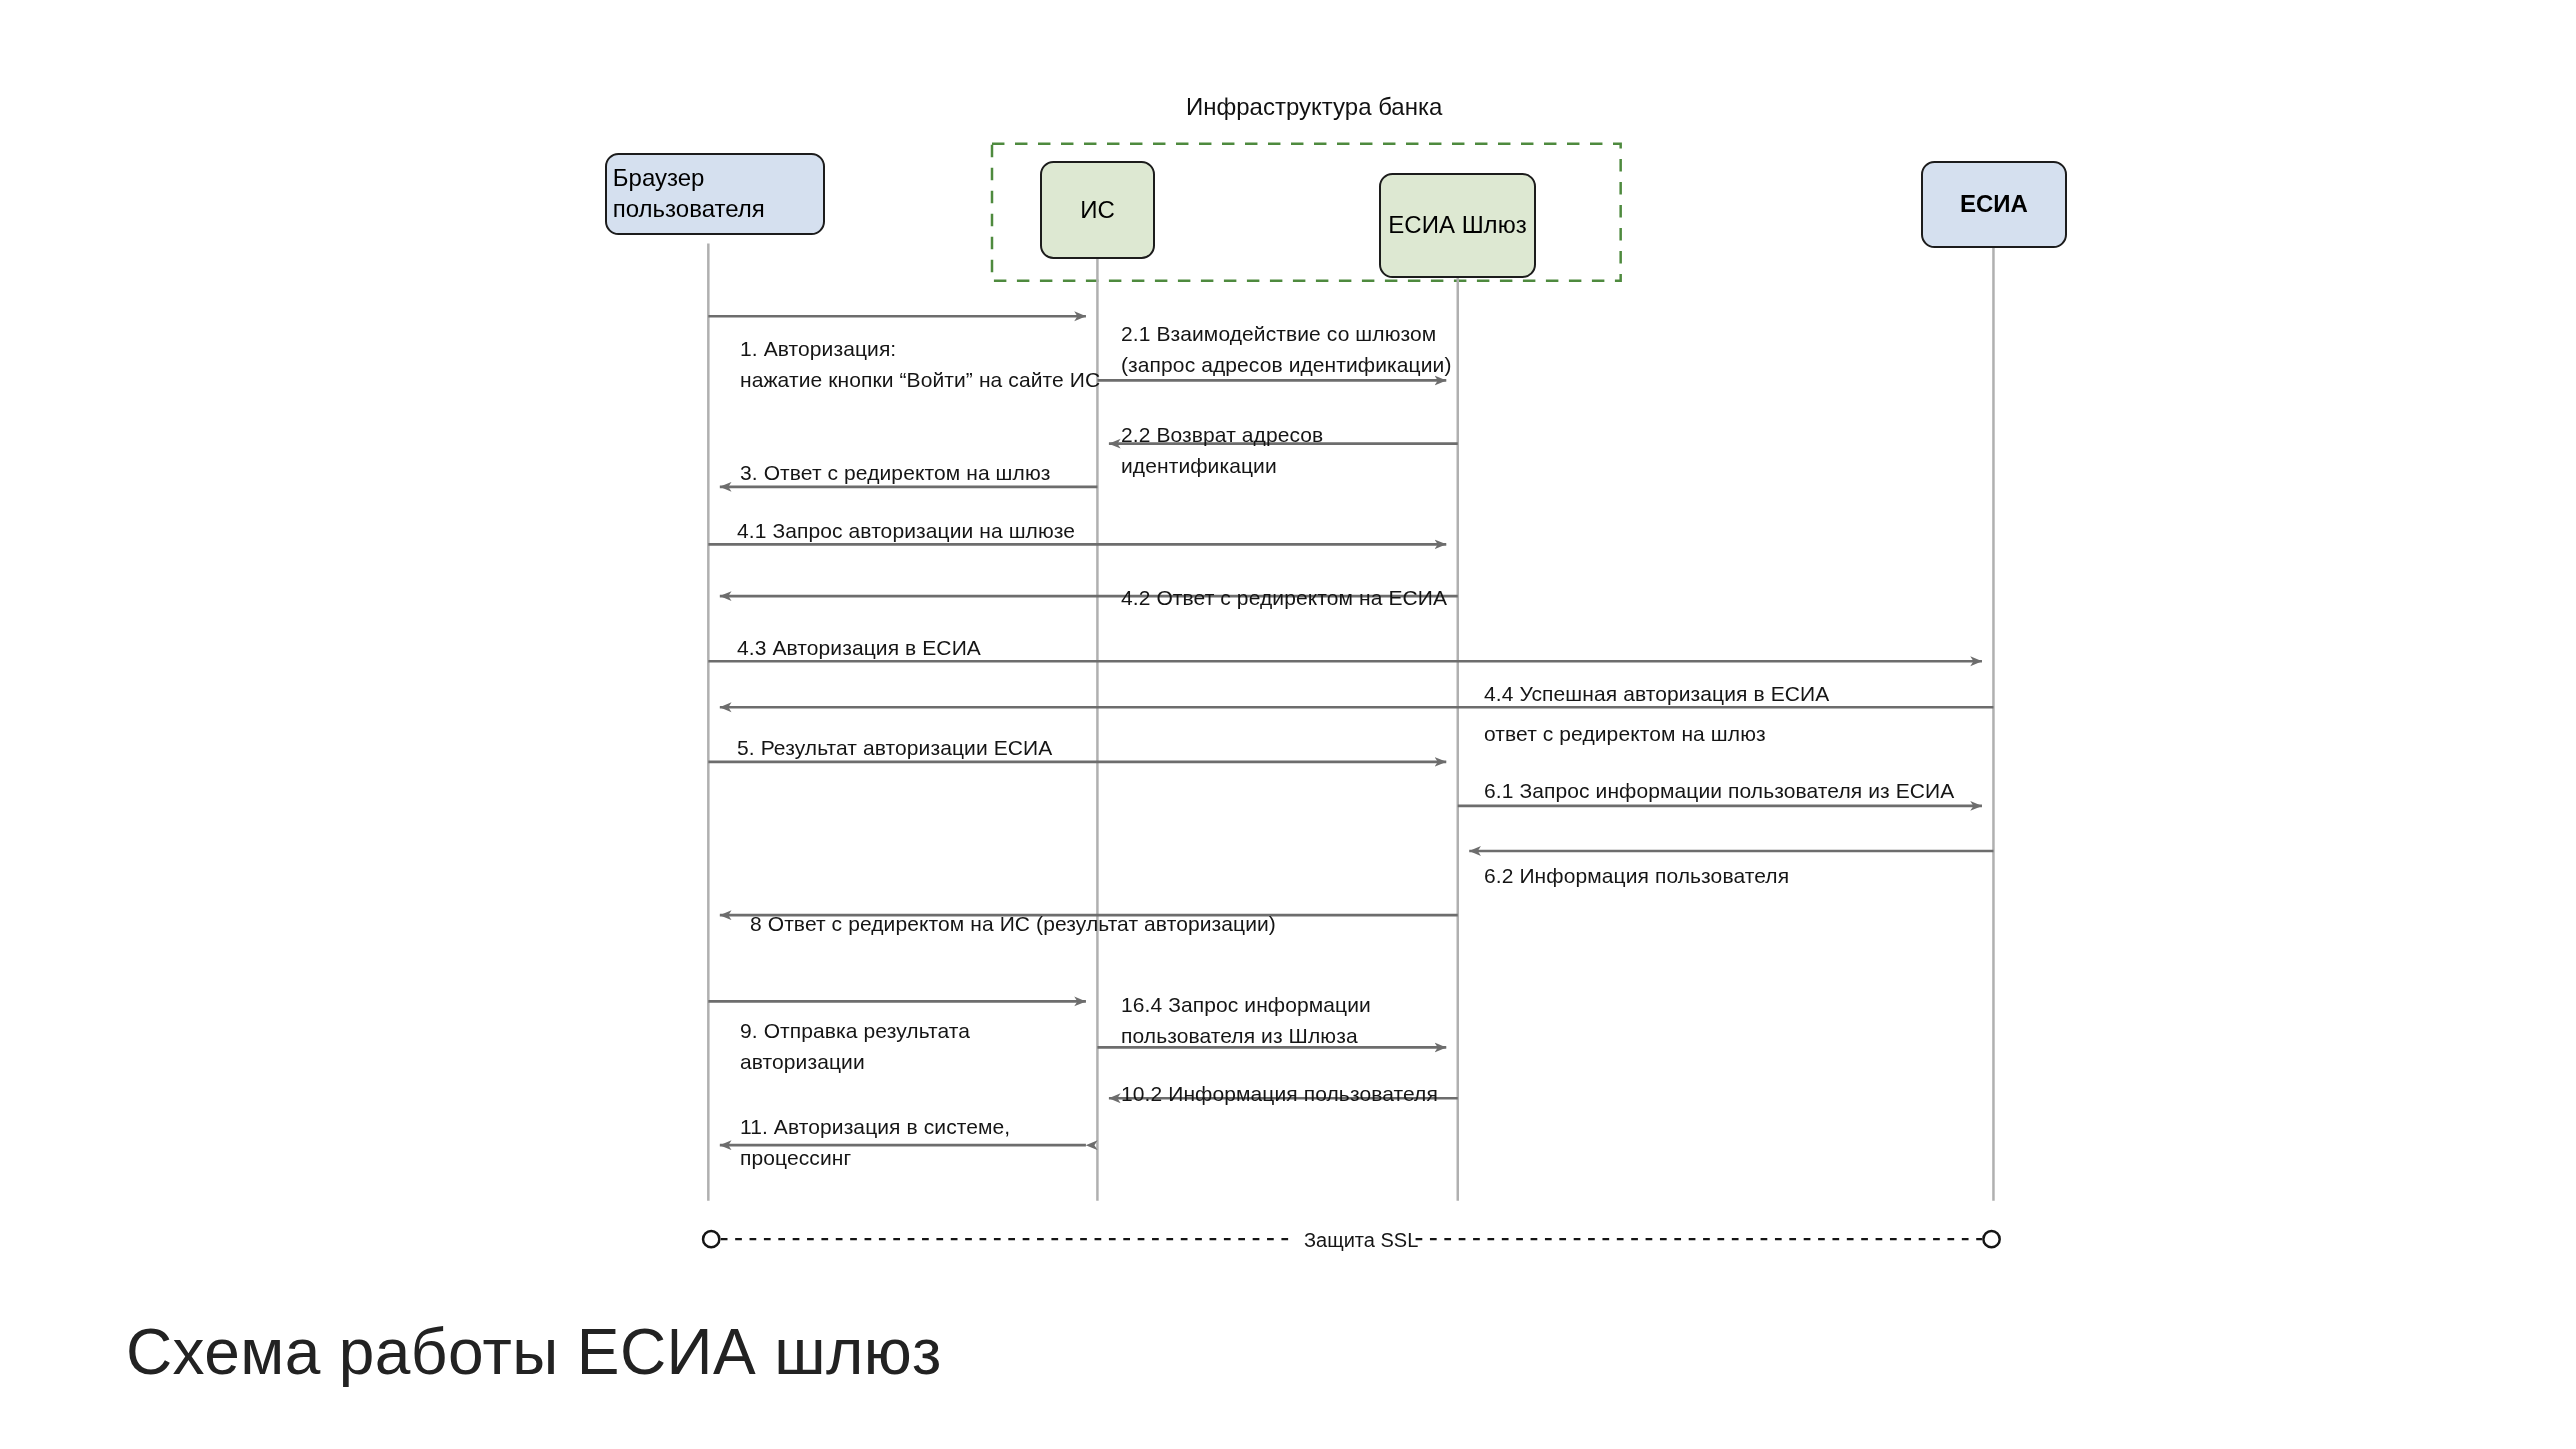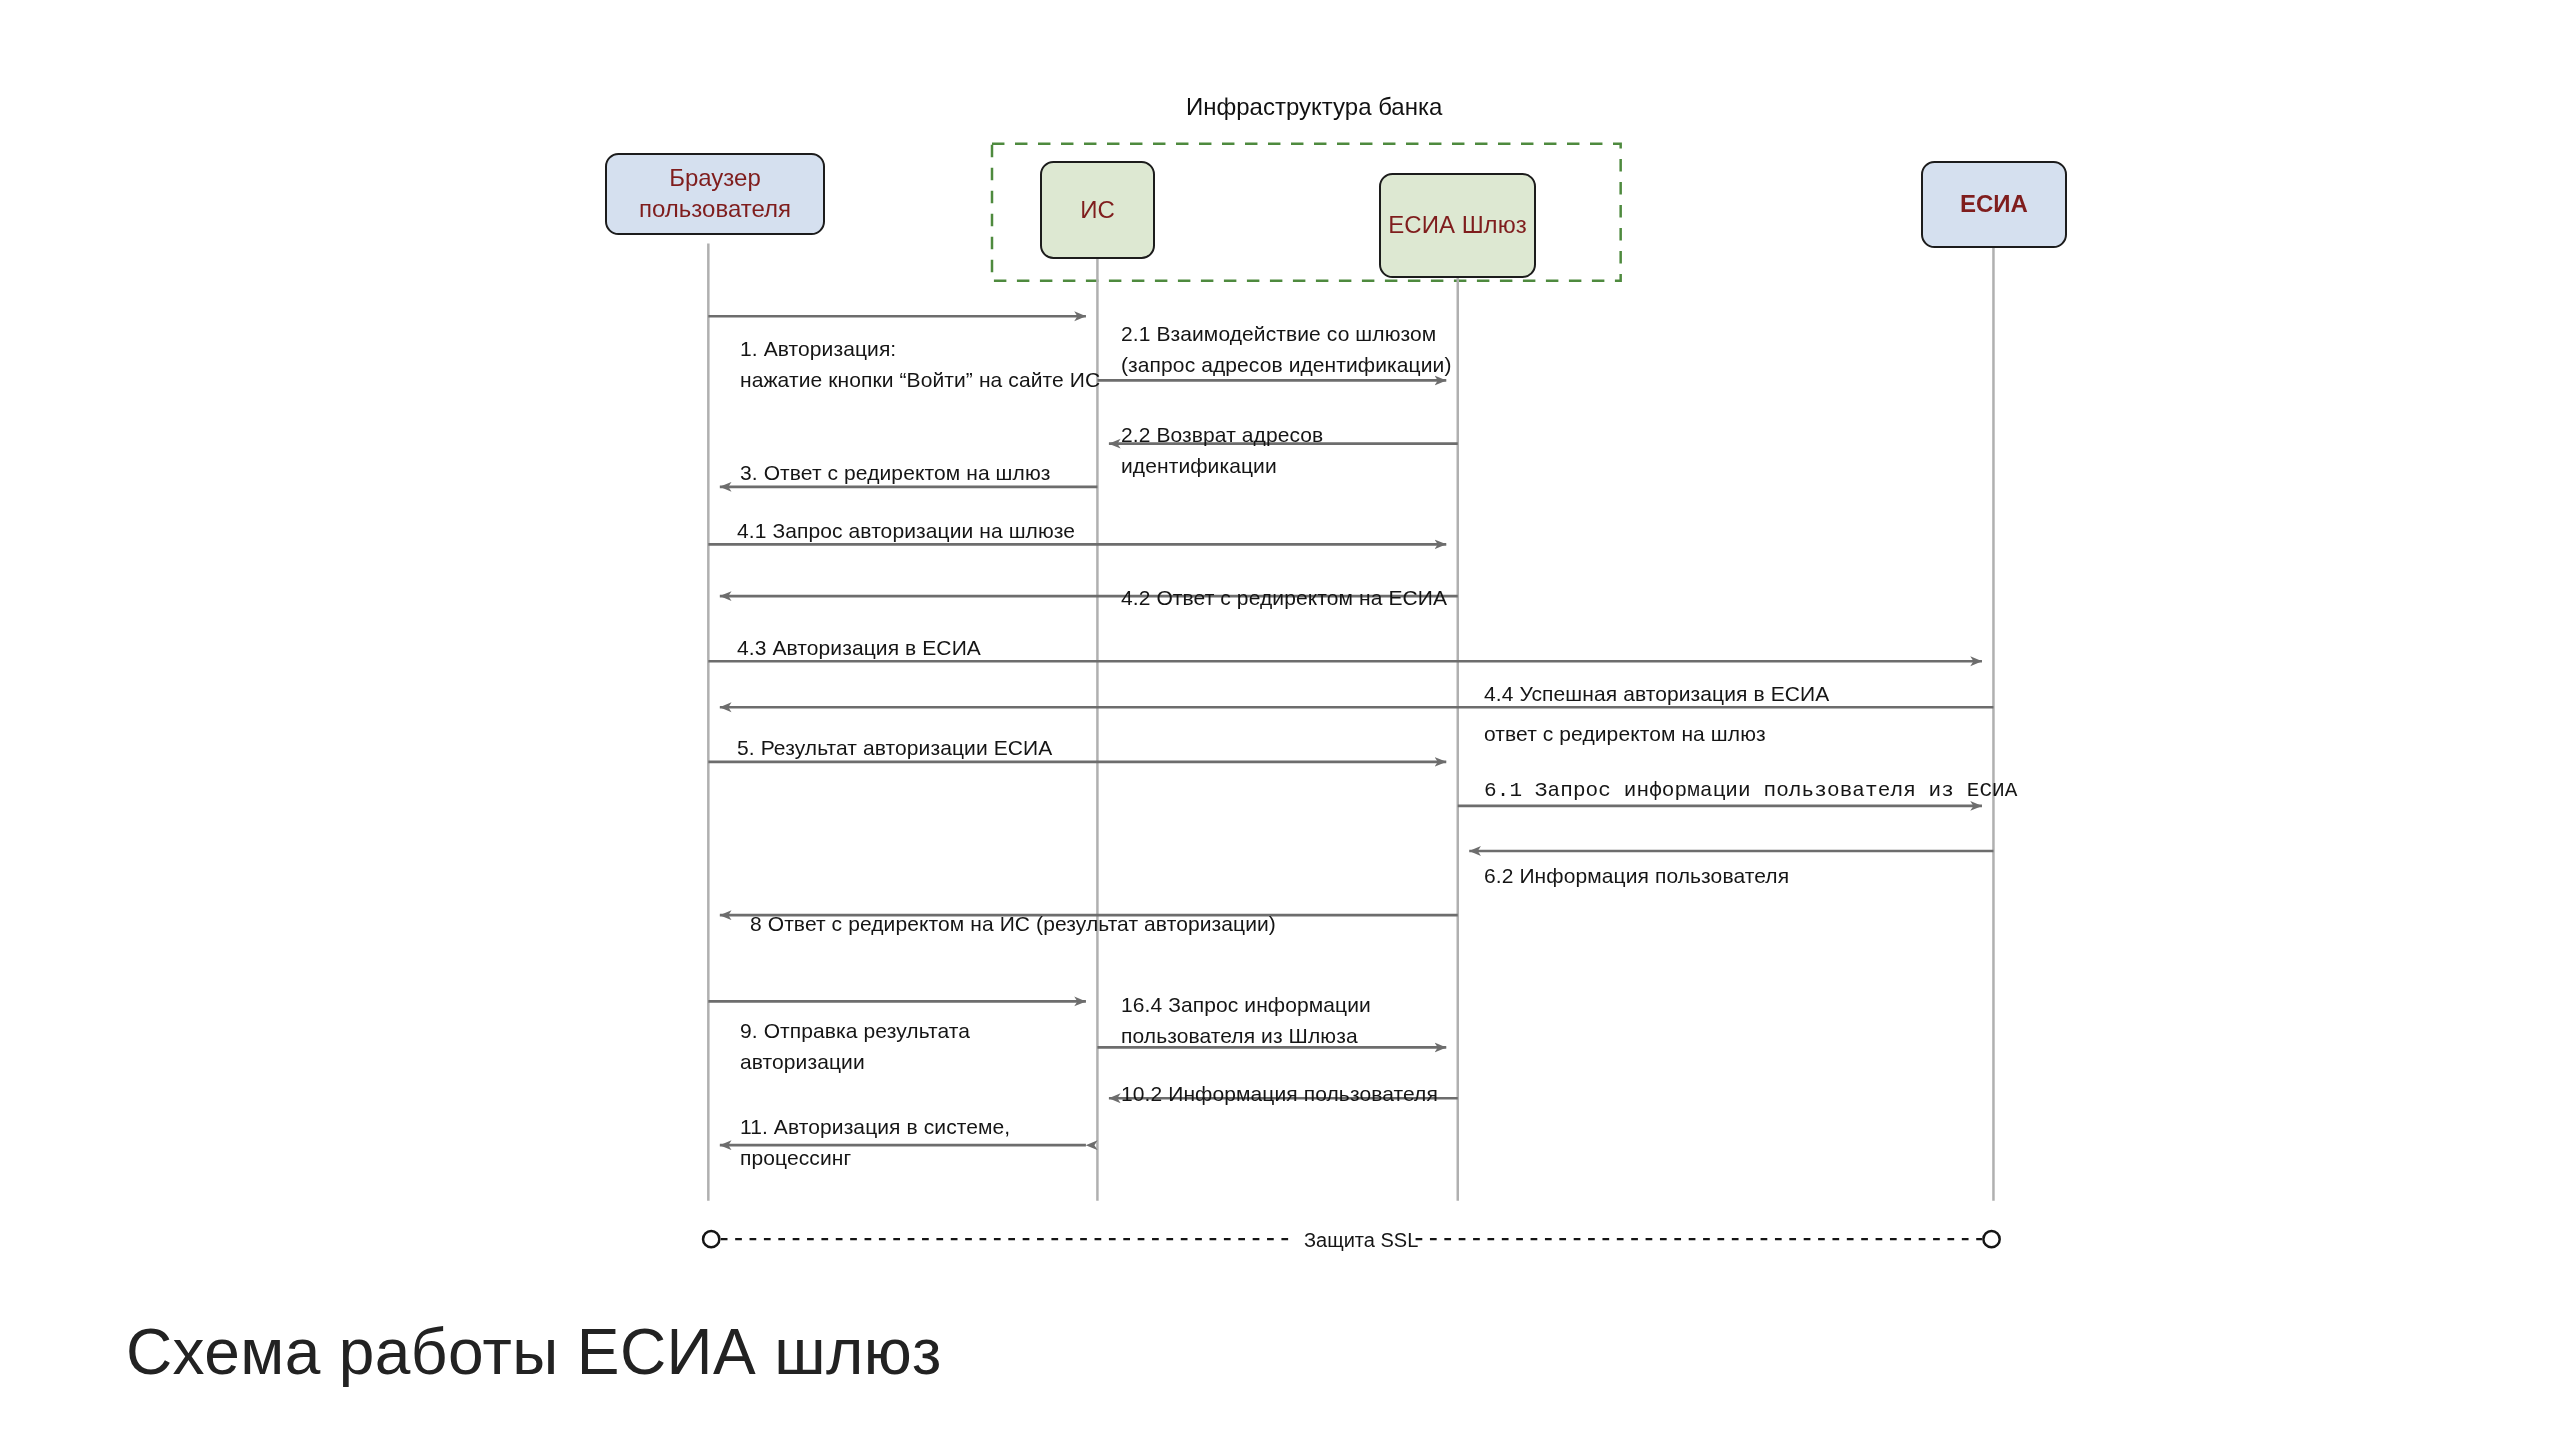--- a/index.html
+++ b/index.html
@@ -27,23 +27,23 @@
     height: 1449px;
   }
   .node-box {
     position: absolute;
     box-sizing: border-box;
     border: 2.9px solid #1c1c1c;
     border-radius: 13.4px;
     display: flex;
     align-items: center;
     justify-content: center;
-    text-align: center;
+    text-align: left;
     line-height: 1.28;
-    color: #7f1d1d;
+    color: #000000;
     font-size: 24px;
     padding: 3.8px 5.8px;
   }
   .node-box.blue { background: #d5e0ef; }
   .node-box.green { background: #dde8d2; }
   .node-box.bold { font-weight: bold; }
   .group-label {
     position: absolute;
     font-size: 24px;
     color: #111;
@@ -144,21 +144,21 @@
 (запрос адресов идентификации)</div>
   <div class="msg-label" style="left:1095px; top:420px;">2.2 Возврат адресов
 идентификации</div>
   <div class="msg-label" style="left:714px; top:458px;">3. Ответ с редиректом на шлюз</div>
   <div class="msg-label" style="left:711px; top:516px;">4.1 Запрос авторизации на шлюзе</div>
   <div class="msg-label" style="left:1095px; top:583px;">4.2 Ответ с редиректом на ЕСИА</div>
   <div class="msg-label" style="left:711px; top:633px;">4.3 Авторизация в ЕСИА</div>
   <div class="msg-label" style="left:1458px; top:679px;">4.4 Успешная авторизация в ЕСИА</div>
   <div class="msg-label" style="left:1458px; top:719px;">ответ с редиректом на шлюз</div>
   <div class="msg-label" style="left:711px; top:733px;">5. Результат авторизации ЕСИА</div>
-  <div class="msg-label" style="left:1458px; top:776px;font-family:Liberation Mono, monospace;">6.1 Запрос информации пользователя из ЕСИА</div>
+  <div class="msg-label" style="left:1458px; top:776px;">6.1 Запрос информации пользователя из ЕСИА</div>
   <div class="msg-label" style="left:1458px; top:861px;">6.2 Информация пользователя</div>
   <div class="msg-label" style="left:724px; top:909px;">8 Ответ с редиректом на ИС (результат авторизации)</div>
   <div class="msg-label" style="left:714px; top:1016px;">9. Отправка результата
 авторизации</div>
   <div class="msg-label" style="left:1095px; top:990px;">16.4 Запрос информации
 пользователя из Шлюза</div>
   <div class="msg-label" style="left:1095px; top:1079px;">10.2 Информация пользователя</div>
   <div class="msg-label" style="left:714px; top:1112px;">11. Авторизация в системе,
 процессинг</div>
 

